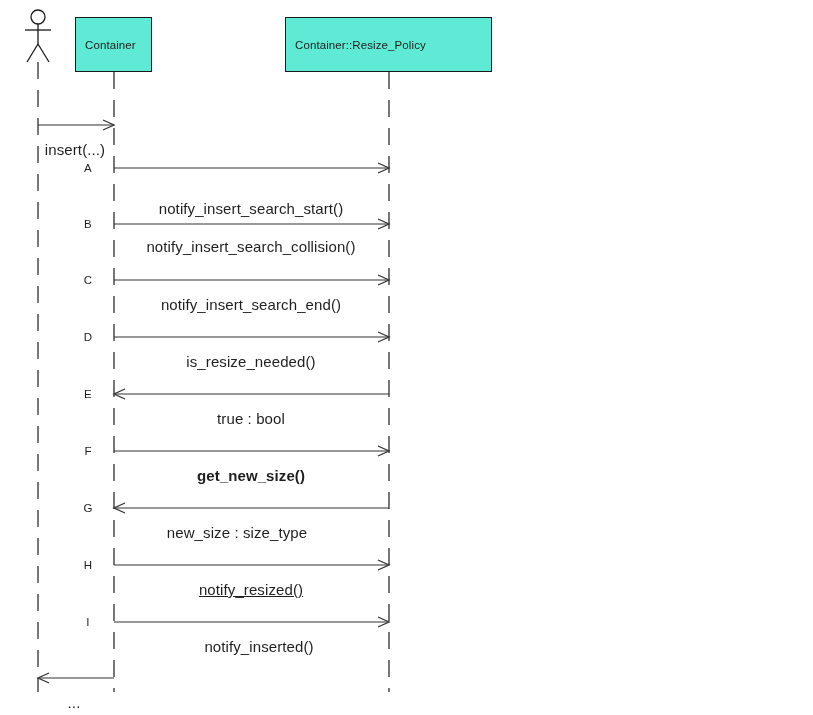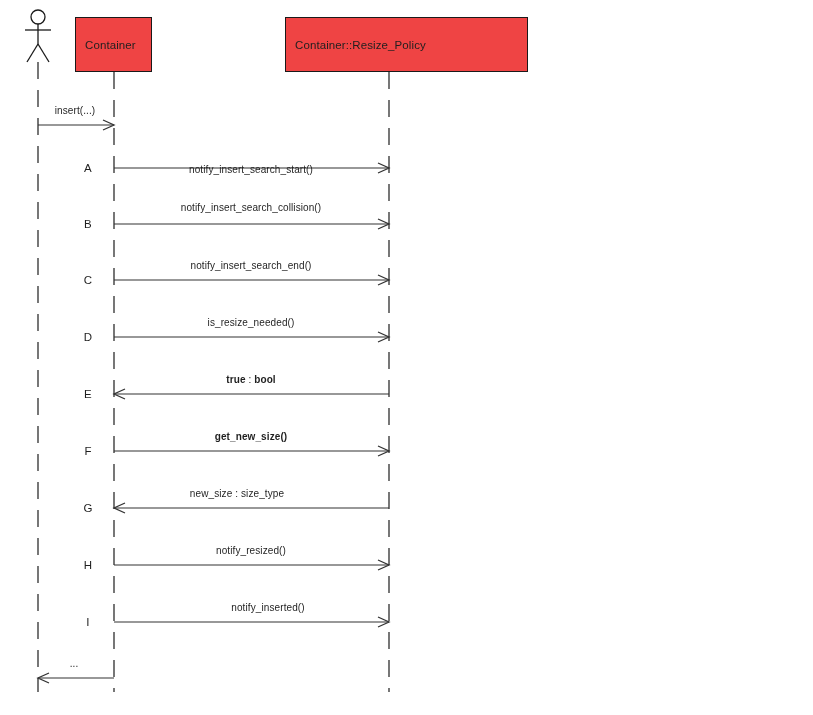--- a/index.html
+++ b/index.html
@@ -22,42 +22,43 @@
     position: absolute;
     left: 0;
     top: 0;
     width: 813px;
     height: 715px;
   }
   .lifeline-box {
     position: absolute;
     box-sizing: border-box;
     border: 1.4px solid #1a1a1a;
-    background: #ef4444;
+    background: #5eead4;
   }
   .lifeline-box-label {
     position: absolute;
     left: 9px;
     top: 50%;
     transform: translateY(-50%);
     font-size: 11.5px;
     color: #1f1f1f;
     white-space: nowrap;
     letter-spacing: 0.1px;
   }
   .msg-label {
     position: absolute;
-    font-size: 10px;
+    font-size: 15px;
     color: #1f1f1f;
     white-space: nowrap;
     transform: translateX(-50%);
     letter-spacing: 0.1px;
+    margin-top: 36px;
   }
   .msg-label b {
-    font-weight: bold;
+    font-weight: normal;
   }
   .msg-letter {
     position: absolute;
     font-size: 11.5px;
     color: #1f1f1f;
     transform: translate(-50%, -50%);
     letter-spacing: 0.1px;
   }
 </style>
 </head>
@@ -130,40 +131,40 @@
           <line x1="114" y1="678" x2="38" y2="678" stroke="#333333" stroke-width="1.2"></line>
           <path d="M 49 673 L 38 678 L 49 683" fill="none" stroke="#333333" stroke-width="1.3"></path>
         </g>
       </g>
   </svg>
 
   <div class="lifeline-box" style="left:75px; top:17px; width:77px; height:55px;">
     <span class="lifeline-box-label">Container</span>
   </div>
 
-  <div class="lifeline-box" style="left:285px; top:17px; width:243px; height:55px;text-align:right;">
+  <div class="lifeline-box" style="left:285px; top:17px; width:207px; height:55px;text-align:right;">
     <span class="lifeline-box-label">Container::Resize_Policy</span>
   </div>
 
   <div id="label-layer">
       <div class="msg-label" style="left: 75px; top: 105px;">insert(...)</div>
       <div class="msg-label" style="left: 251px; top: 164px;">notify_insert_search_start()</div>
       <div class="msg-letter" style="left: 88px; top: 168px;">A</div>
       <div class="msg-label" style="left: 251px; top: 202px;">notify_insert_search_collision()</div>
       <div class="msg-letter" style="left: 88px; top: 224px;">B</div>
       <div class="msg-label" style="left: 251px; top: 260px;">notify_insert_search_end()</div>
       <div class="msg-letter" style="left: 88px; top: 280px;">C</div>
       <div class="msg-label" style="left: 251px; top: 317px; text-align: right;">is_resize_needed()</div>
       <div class="msg-letter" style="left: 88px; top: 337px;">D</div>
       <div class="msg-label" style="left: 251px; top: 374px;"><b>true</b> : <b>bool</b></div>
       <div class="msg-letter" style="left: 88px; top: 394px;">E</div>
       <div class="msg-label" style="left: 251px; top: 431px; font-weight: bold;">get_new_size()</div>
       <div class="msg-letter" style="left: 88px; top: 451px;">F</div>
       <div class="msg-label" style="left: 237px; top: 488px;">new_size : size_type</div>
       <div class="msg-letter" style="left: 88px; top: 508px;">G</div>
-      <div class="msg-label" style="left: 251px; top: 545px;">notify_resized()</div>
+      <div class="msg-label" style="left: 251px; top: 545px; text-decoration: underline;">notify_resized()</div>
       <div class="msg-letter" style="left: 88px; top: 565px;">H</div>
-      <div class="msg-label" style="left: 250px; top: 602px; padding-left: 36px;">notify_inserted()</div>
+      <div class="msg-label" style="left: 241px; top: 602px; padding-left: 36px;">notify_inserted()</div>
       <div class="msg-letter" style="left: 88px; top: 622px;">I</div>
       <div class="msg-label" style="left: 74px; top: 658px;">...</div>
     </div>
 
 </div>
 
 </body></html>

